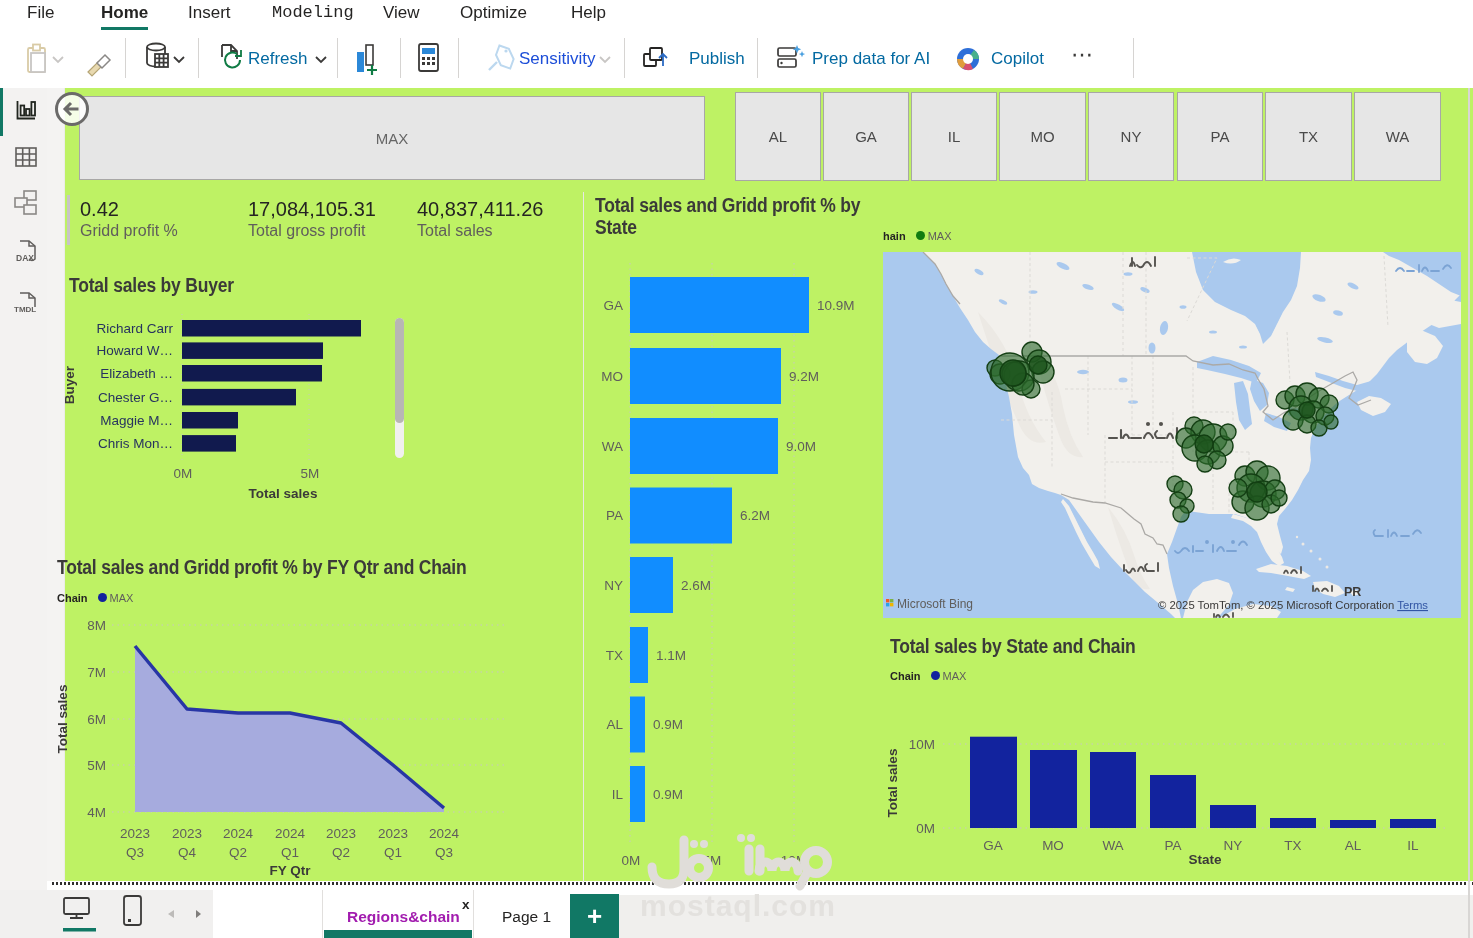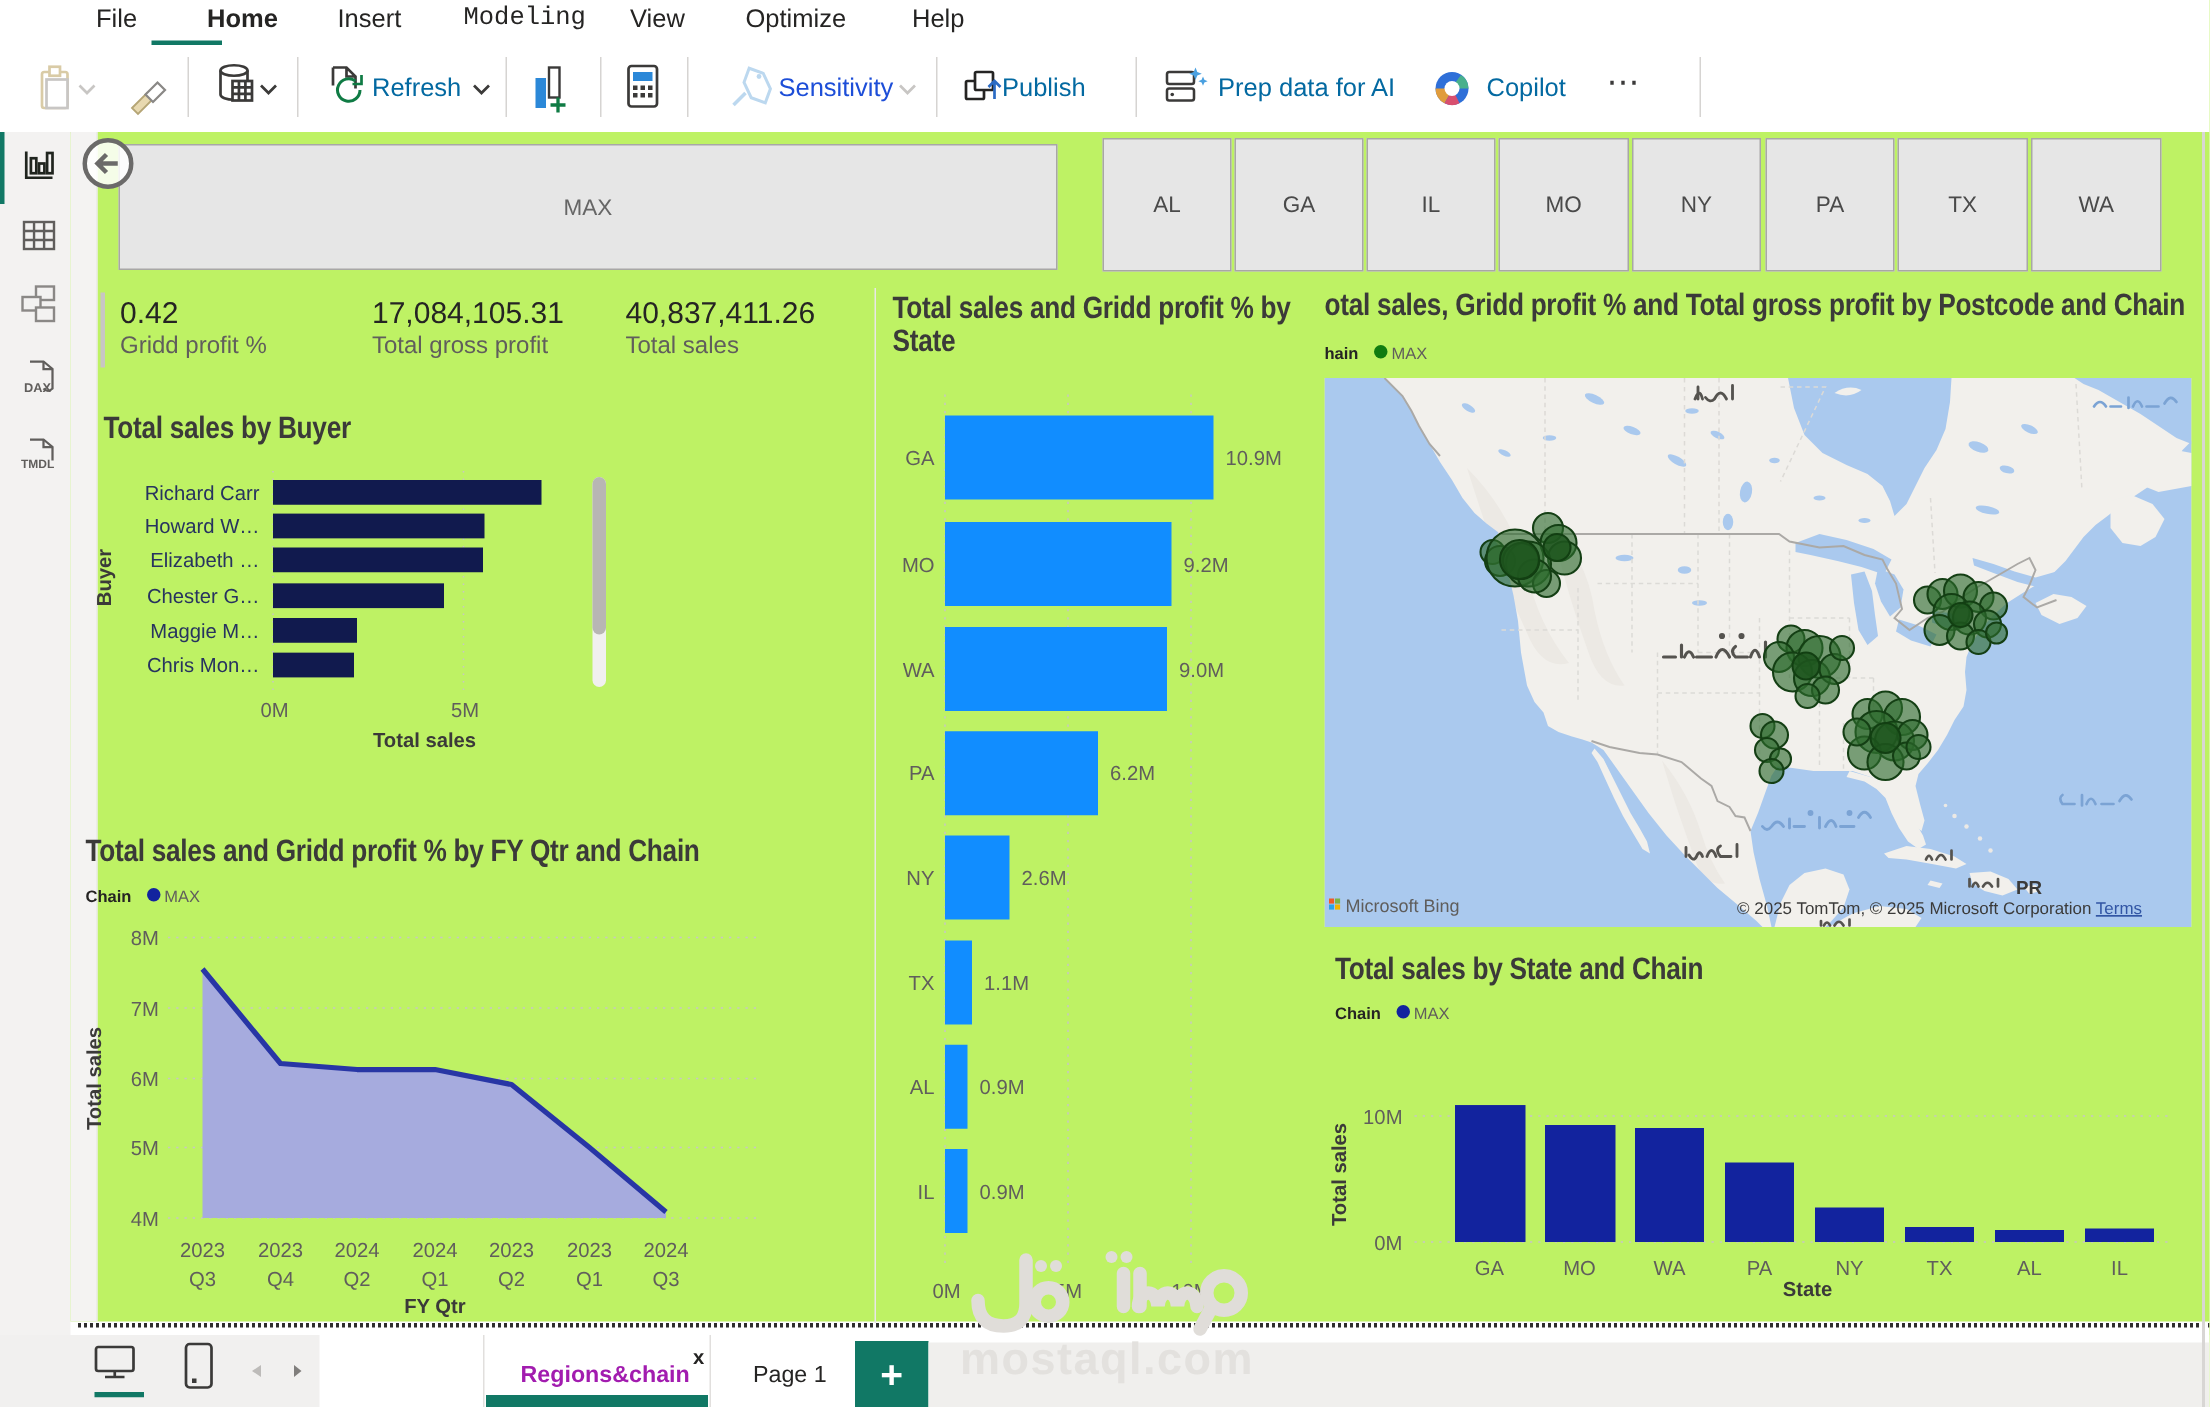--- a/index.html
+++ b/index.html
@@ -1,21 +1,21 @@
 <!DOCTYPE html>
 <html><head>
 <meta charset="utf-8">
 <style>
   html,body{margin:0;padding:0;}
   body{width:1473px;height:938px;overflow:hidden;font-family:"Liberation Sans",sans-serif;background:#fff;color:#252423;}
   .abs{position:absolute;}
   #stage{position:relative;width:1473px;height:938px;}
   
   #menubar{left:0;top:0;width:1473px;height:30px;background:#fff;}
-  .mitem{position:absolute;top:3px;font-size:17px;color:#252423;margin-left:37px;}
+  .mitem{position:absolute;top:3px;font-size:17px;color:#252423;}
   
   #toolbar{left:0;top:30px;width:1473px;height:58px;background:#fff;border-bottom:1px solid #e3e1df;}
   .tsep{position:absolute;top:8px;width:1px;height:40px;background:#d6d4d2;}
   .tlabel{position:absolute;top:19px;font-size:17px;color:#0369a1;}
   .tlabel.dis{color:#1d4ed8;}
   
   #sidebar{left:0;top:88px;width:47px;height:850px;background:#f3f2f1;}
   
   #canvas{left:47px;top:88px;width:1426px;height:793px;background:#bef264;}
   .slicer{position:absolute;background:#e6e6e6;border:1px solid #a8a7a6;color:#4a4a4a;display:flex;align-items:center;justify-content:center;font-size:15px;}
@@ -124,21 +124,21 @@
     <div class="tsep" style="left:125px;"></div>
     <div class="tsep" style="left:198px;"></div>
     <div class="tsep" style="left:337px;"></div>
     <div class="tsep" style="left:400px;"></div>
     <div class="tsep" style="left:458px;"></div>
     <div class="tsep" style="left:624px;"></div>
     <div class="tsep" style="left:757px;"></div>
     <div class="tsep" style="left:1133px;"></div>
     <span class="tlabel" style="left:248px;">Refresh</span>
     <span class="tlabel dis" style="left:519px;">Sensitivity</span>
-    <span class="tlabel" style="left:668px;text-align:center;">Publish</span>
+    <span class="tlabel" style="left:689px;text-align:center;">Publish</span>
     <span class="tlabel" style="left:812px;">Prep data for AI</span>
     <span class="tlabel" style="left:991px;">Copilot</span>
     <span class="tlabel" style="left:1071px;top:12px;font-size:22px;letter-spacing:1px;color:#3b3a39;">⋯</span>
   </div>
 
   <div class="abs" id="sidebar">
     <div class="abs" style="left:0;top:0px;width:3px;height:48px;background:#117865;"></div>
     <svg class="abs" style="left:0;top:0;" width="47" height="240" viewBox="0 0 47 240">
 
       <g stroke="#20251f" stroke-width="1.8" fill="none">
@@ -305,23 +305,20 @@
         <text x="70" y="531">0.9M</text>
         <text x="70" y="601">0.9M</text>
       </g>
       <g font-size="13.5" fill="#605e5c" text-anchor="middle">
         <text x="48" y="667">0M</text>
         <text x="129" y="667">5M</text>
         <text x="211" y="667">10M</text>
       </g>
     </svg>
 
-    <div class="abs" style="left:836px;top:103px;width:590px;height:30px;overflow:hidden;">
-        <span class="vtitle" style="left:0;top:0;white-space:nowrap;">otal sales, Gridd profit % and Total gross profit by Postcode and Chain</span>
-      </div>
     <div class="abs" style="left:836px;top:142px;width:120px;height:20px;overflow:hidden;">
         <span class="legend" style="left:0;top:0;"><b>hain</b><span class="dot" style="background:#107C10;"></span>MAX</span>
       </div>
     <svg class="abs" style="left:836px;top:164px;" width="578" height="366" viewBox="0 0 578 366">
       <rect x="0" y="0" width="578" height="366" fill="#f2f0ec"></rect>
 
       <g fill="#ece9e4">
         <path d="M95,60 q30,30 40,70 q8,35 28,60 q-18,5 -28,-20 q-14,-30 -22,-55 q-10,-30 -18,-55"></path>
         <path d="M150,95 q25,25 30,60 q6,30 20,50 q-16,2 -24,-22 q-10,-28 -16,-50 q-6,-22 -10,-38"></path>
         <path d="M225,255 q18,22 26,48 q6,20 16,34 q-14,2 -20,-16 q-8,-22 -14,-40 q-5,-16 -8,-26"></path>

